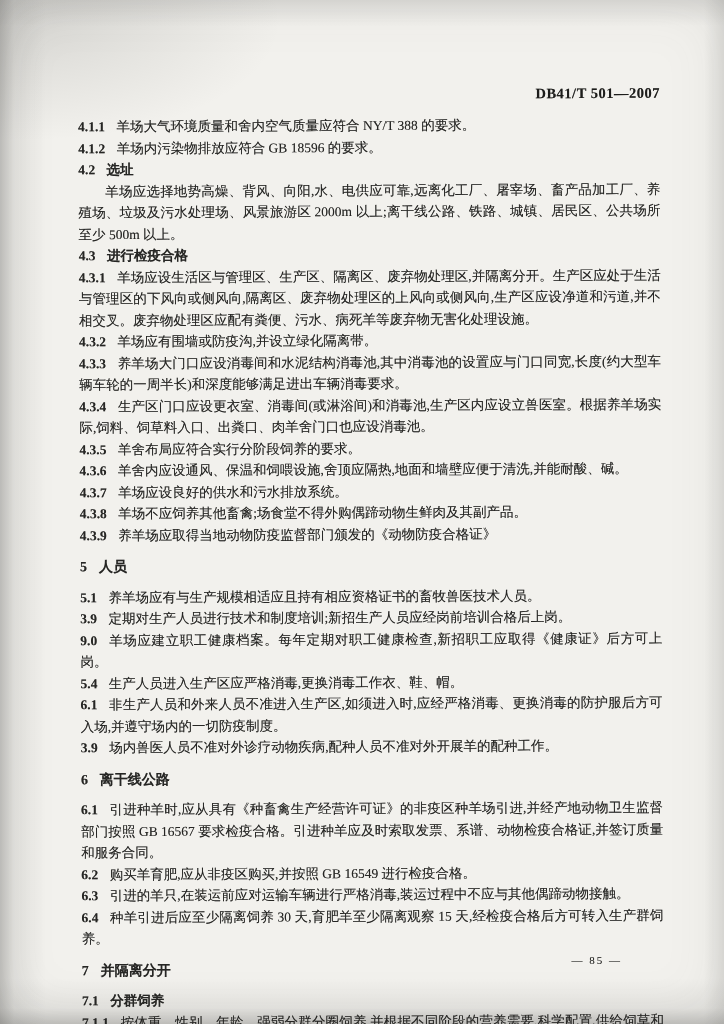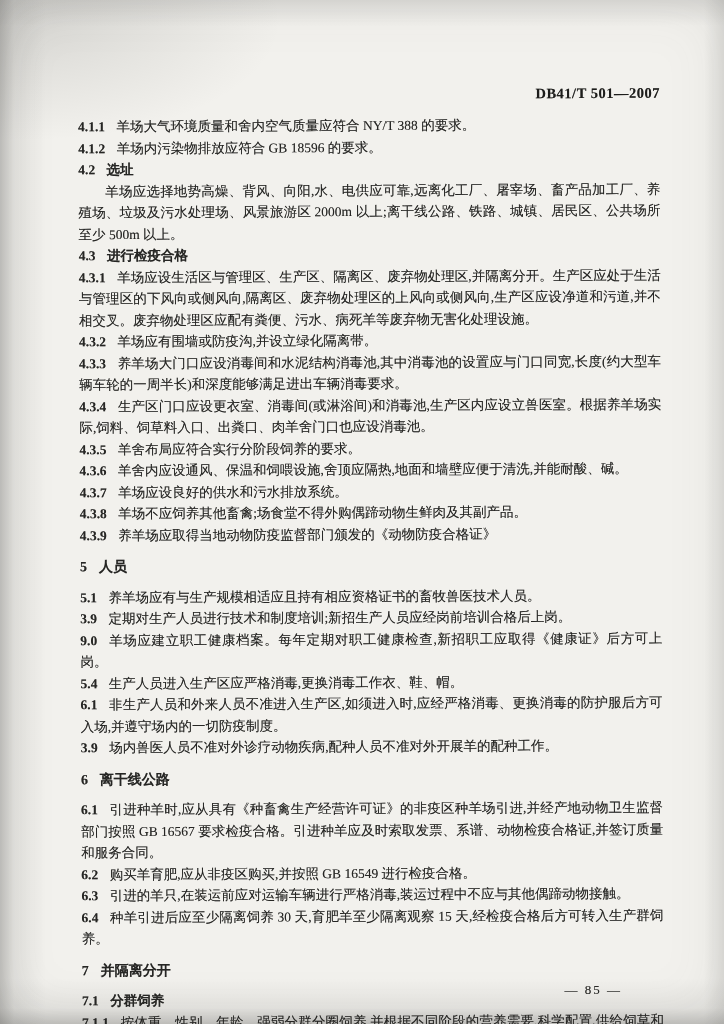--- a/index.html
+++ b/index.html
@@ -53,22 +53,22 @@
   .doc-body p.heading{font-weight:bold;}
   .doc-body p.para{text-indent:2em;}
   .num{
     font-weight:bold;
     margin-right:.85em;
     white-space:nowrap;
   }
   .page-footer{
     position:absolute;
     right:102px;
-    top:982px;
-    font-size:13px;
+    top:954px;
+    font-size:11px;
     letter-spacing:2px;
     color:#2a2a28;
     text-shadow:0 0 .6px rgba(40,40,38,.45);
   }
 </style>
 </head>
 <body>
 
 <div class="page">
   <div class="sheet-content">

